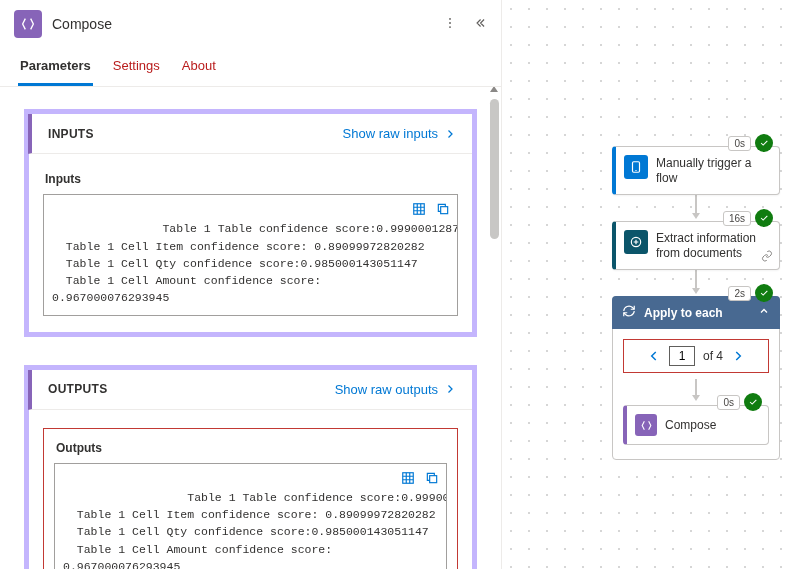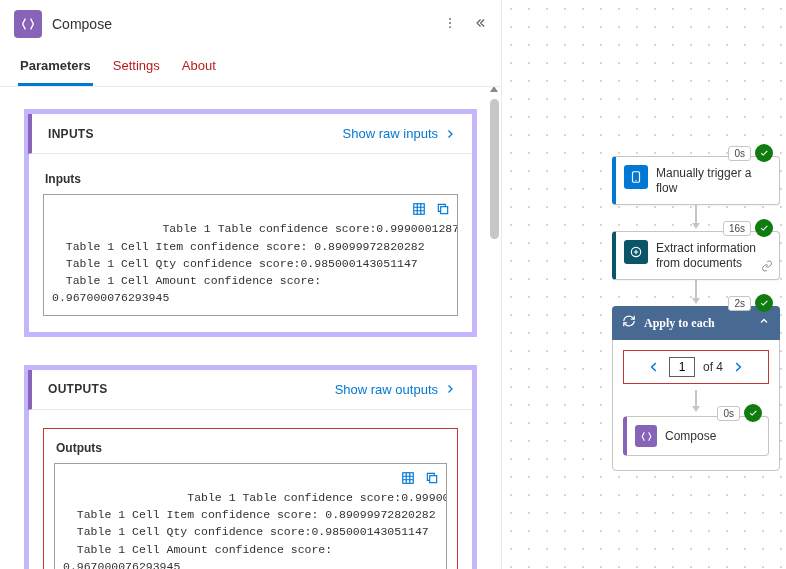--- a/index.html
+++ b/index.html
@@ -24,36 +24,36 @@
   .outputs-highlight { border:1px solid #c23934; padding:12px 10px 12px 10px; }
   .sub-label { font-size:12px; font-weight:600; margin:0 0 8px 2px; }
   .code-box { border:1px solid #a19f9d; padding:8px 8px 8px 8px; font-family: Consolas, "Courier New", monospace; font-size:11.5px; line-height:1.5; color:#323130; position:relative; white-space:pre; overflow:hidden; }
   .code-icons { position:absolute; top:6px; right:6px; display:flex; gap:8px; color:#0078d4; }
   .code-icons span { cursor:pointer; width:16px; height:16px; display:inline-flex; align-items:center; justify-content:center; }
   
   .right { flex:1; position:relative; background:#fff;
     background-image: radial-gradient(#d6d6d6 1px, transparent 1px);
     background-size: 18px 18px;
     background-position: 0 0;
-    padding-top:16px;
+    padding-top:6px;
   }
   .flow { position:relative; margin-left:110px; margin-top:140px; width:168px; }
   .flow-node { position:relative; background:#fff; border:1px solid #c8c6c4; border-left:4px solid; border-radius:4px; padding:8px 8px 8px 8px; display:flex; gap:8px; align-items:flex-start; font-size:12px; box-shadow:0 1px 2px rgba(0,0,0,.05); margin-bottom:20px; }
   .flow-node .node-icon { width:24px; height:24px; border-radius:3px; display:flex; align-items:center; justify-content:center; flex-shrink:0; }
   .flow-node .node-icon svg { width:14px; height:14px; stroke:#fff; fill:none; }
   .node-text { line-height:1.25; padding-top:1px; }
   .badge-row { position:absolute; top:-13px; right:6px; display:flex; align-items:center; gap:4px; }
   .time-pill { background:#fff; border:1px solid #c8c6c4; border-radius:3px; font-size:10px; padding:1px 5px; color:#484644; }
   .check { width:18px; height:18px; border-radius:50%; background:#107c10; display:flex; align-items:center; justify-content:center; }
   .check svg { width:10px; height:10px; stroke:#fff; stroke-width:2.5; fill:none; }
   .connector { width:2px; height:18px; background:#c8c6c4; margin:-20px auto 2px auto; }
   .connector-arrow { margin:-2px auto 2px auto; width:0; height:0; border-left:4px solid transparent; border-right:4px solid transparent; border-top:6px solid #c8c6c4; }
   
   .loop { position:relative; background:#fff; border:1px solid #c8c6c4; border-radius:4px; padding:0 0 14px 0; }
-  .loop-head { background:#486991; color:#fff; border-radius:4px 4px 0 0; display:flex; align-items:center; gap:8px; padding:8px 10px; font-size:12px; font-weight:600; margin:-1px -1px 0 -1px;font-family:Liberation Serif, serif;}
+  .loop-head { background:#486991; color:#fff; border-radius:4px 4px 0 0; display:flex; align-items:center; gap:8px; padding:8px 10px; font-size:12px; font-weight:600; margin:-1px -1px 0 -1px;}
   .loop-head .chev { margin-left:auto; cursor:pointer; }
   .pager { margin:10px 10px 0 10px; border:1px solid #c23934; padding:6px 4px; display:flex; align-items:center; justify-content:center; gap:8px; font-size:12px; }
   .pager .nav { color:#0078d4; cursor:pointer; display:flex; }
   .pager input { width:26px; height:20px; text-align:center; font-size:12px; border:1px solid #605e5c; }
   .loop-body { display:flex; flex-direction:column; align-items:center; padding:6px 10px 0 10px; }
   .loop-body .connector2 { width:2px; height:16px; background:#c8c6c4; }
   .loop-body .connector-arrow2 { width:0; height:0; border-left:4px solid transparent; border-right:4px solid transparent; border-top:6px solid #c8c6c4; margin-bottom:4px;}
   .inner-node { position:relative; width:100%; background:#fff; border:1px solid #c8c6c4; border-left:4px solid #8764b8; border-radius:4px; padding:8px; display:flex; align-items:center; gap:8px; font-size:12px; }
   .inner-node .node-icon { width:22px; height:22px; background:#8764b8; border-radius:3px; display:flex; align-items:center; justify-content:center; }
   .inner-node .node-icon svg { width:13px; height:13px; stroke:#fff; }

